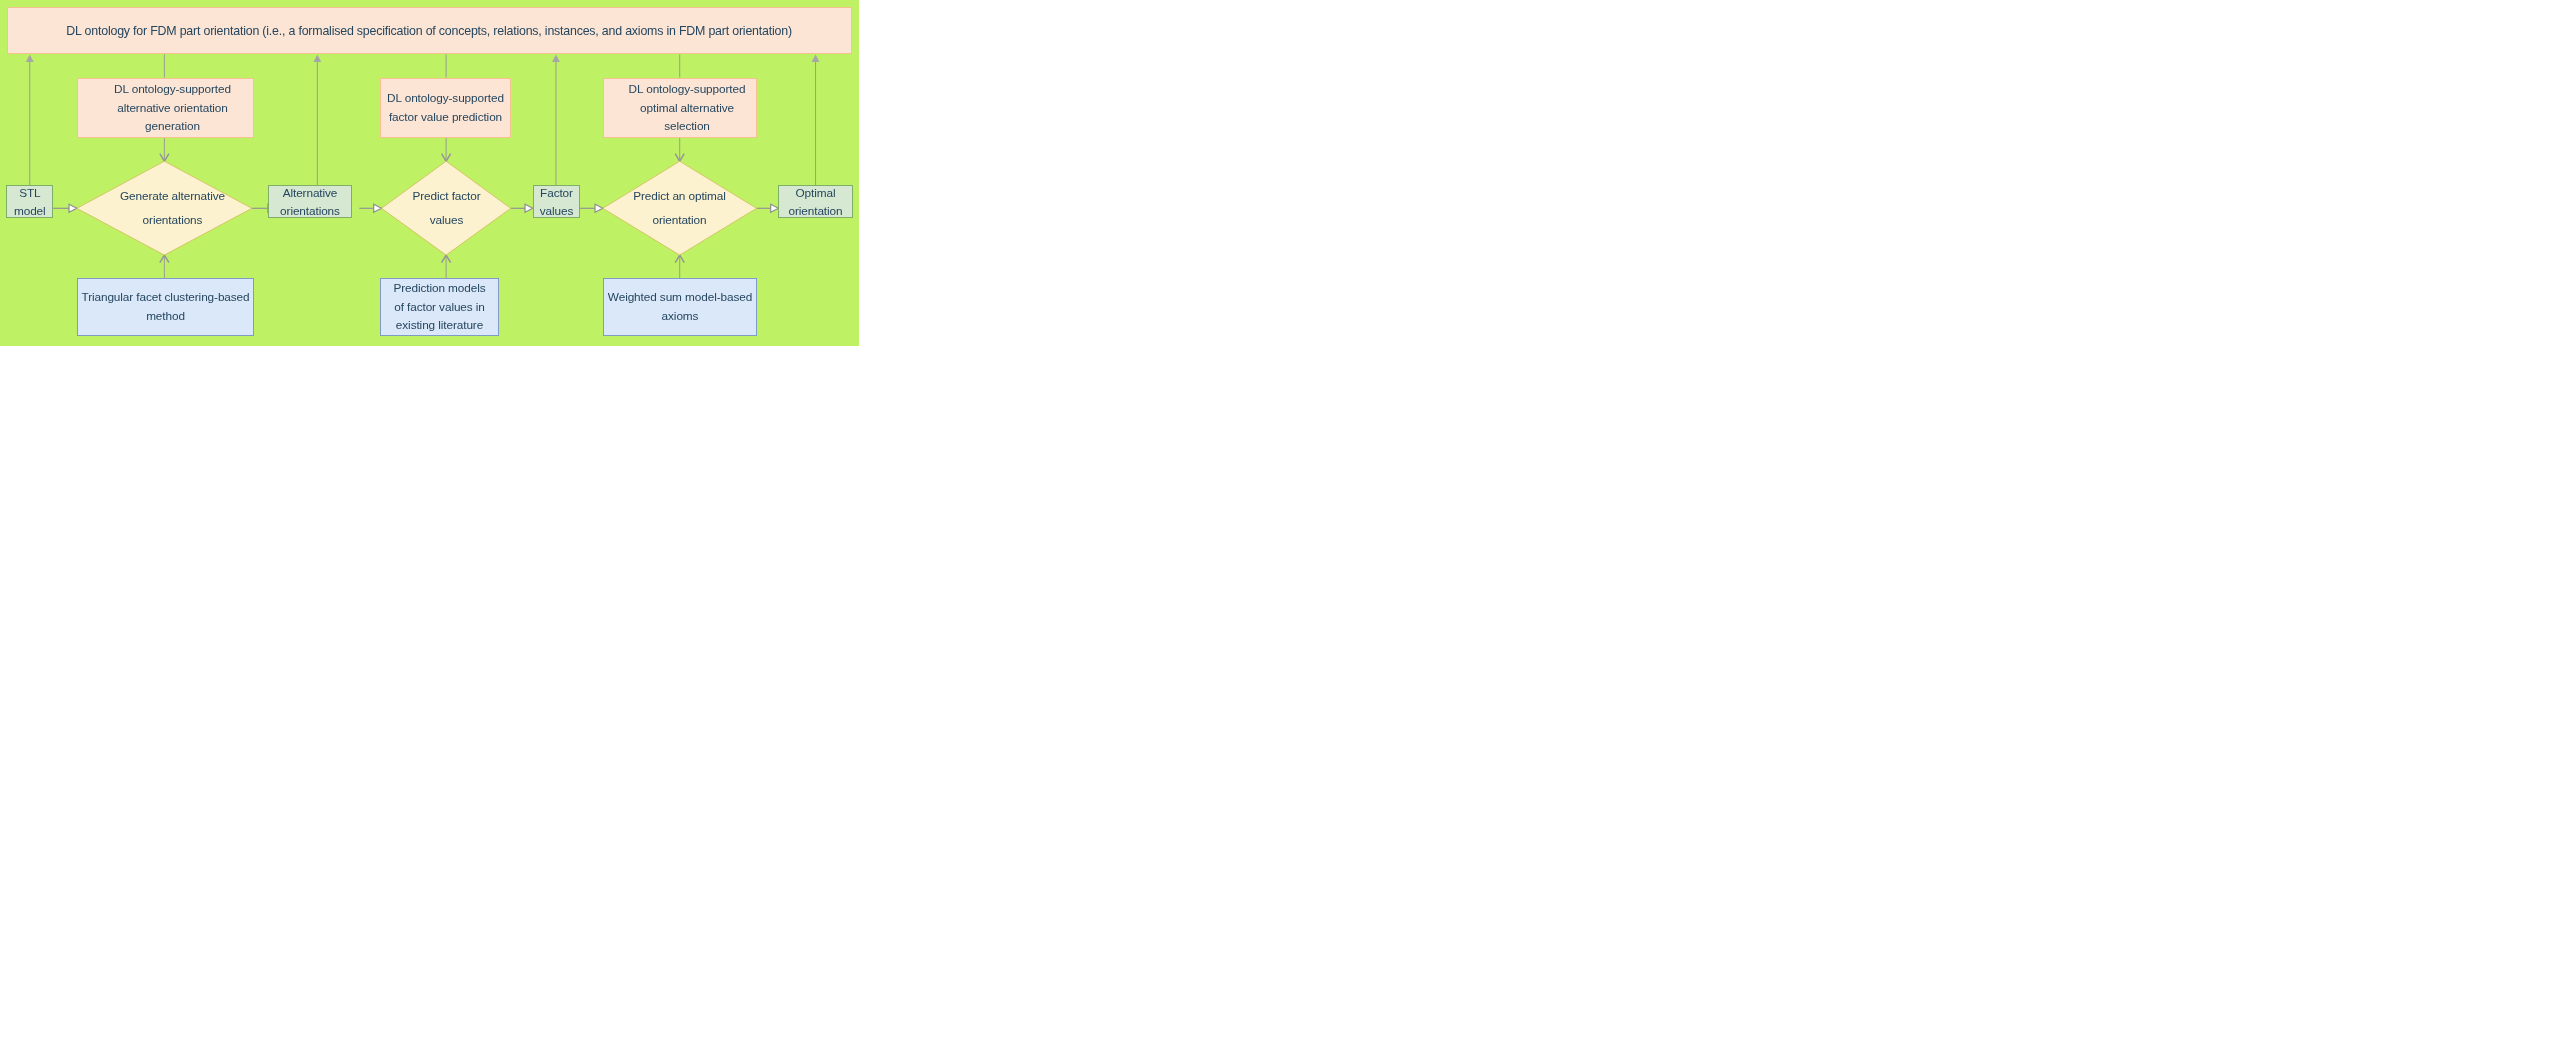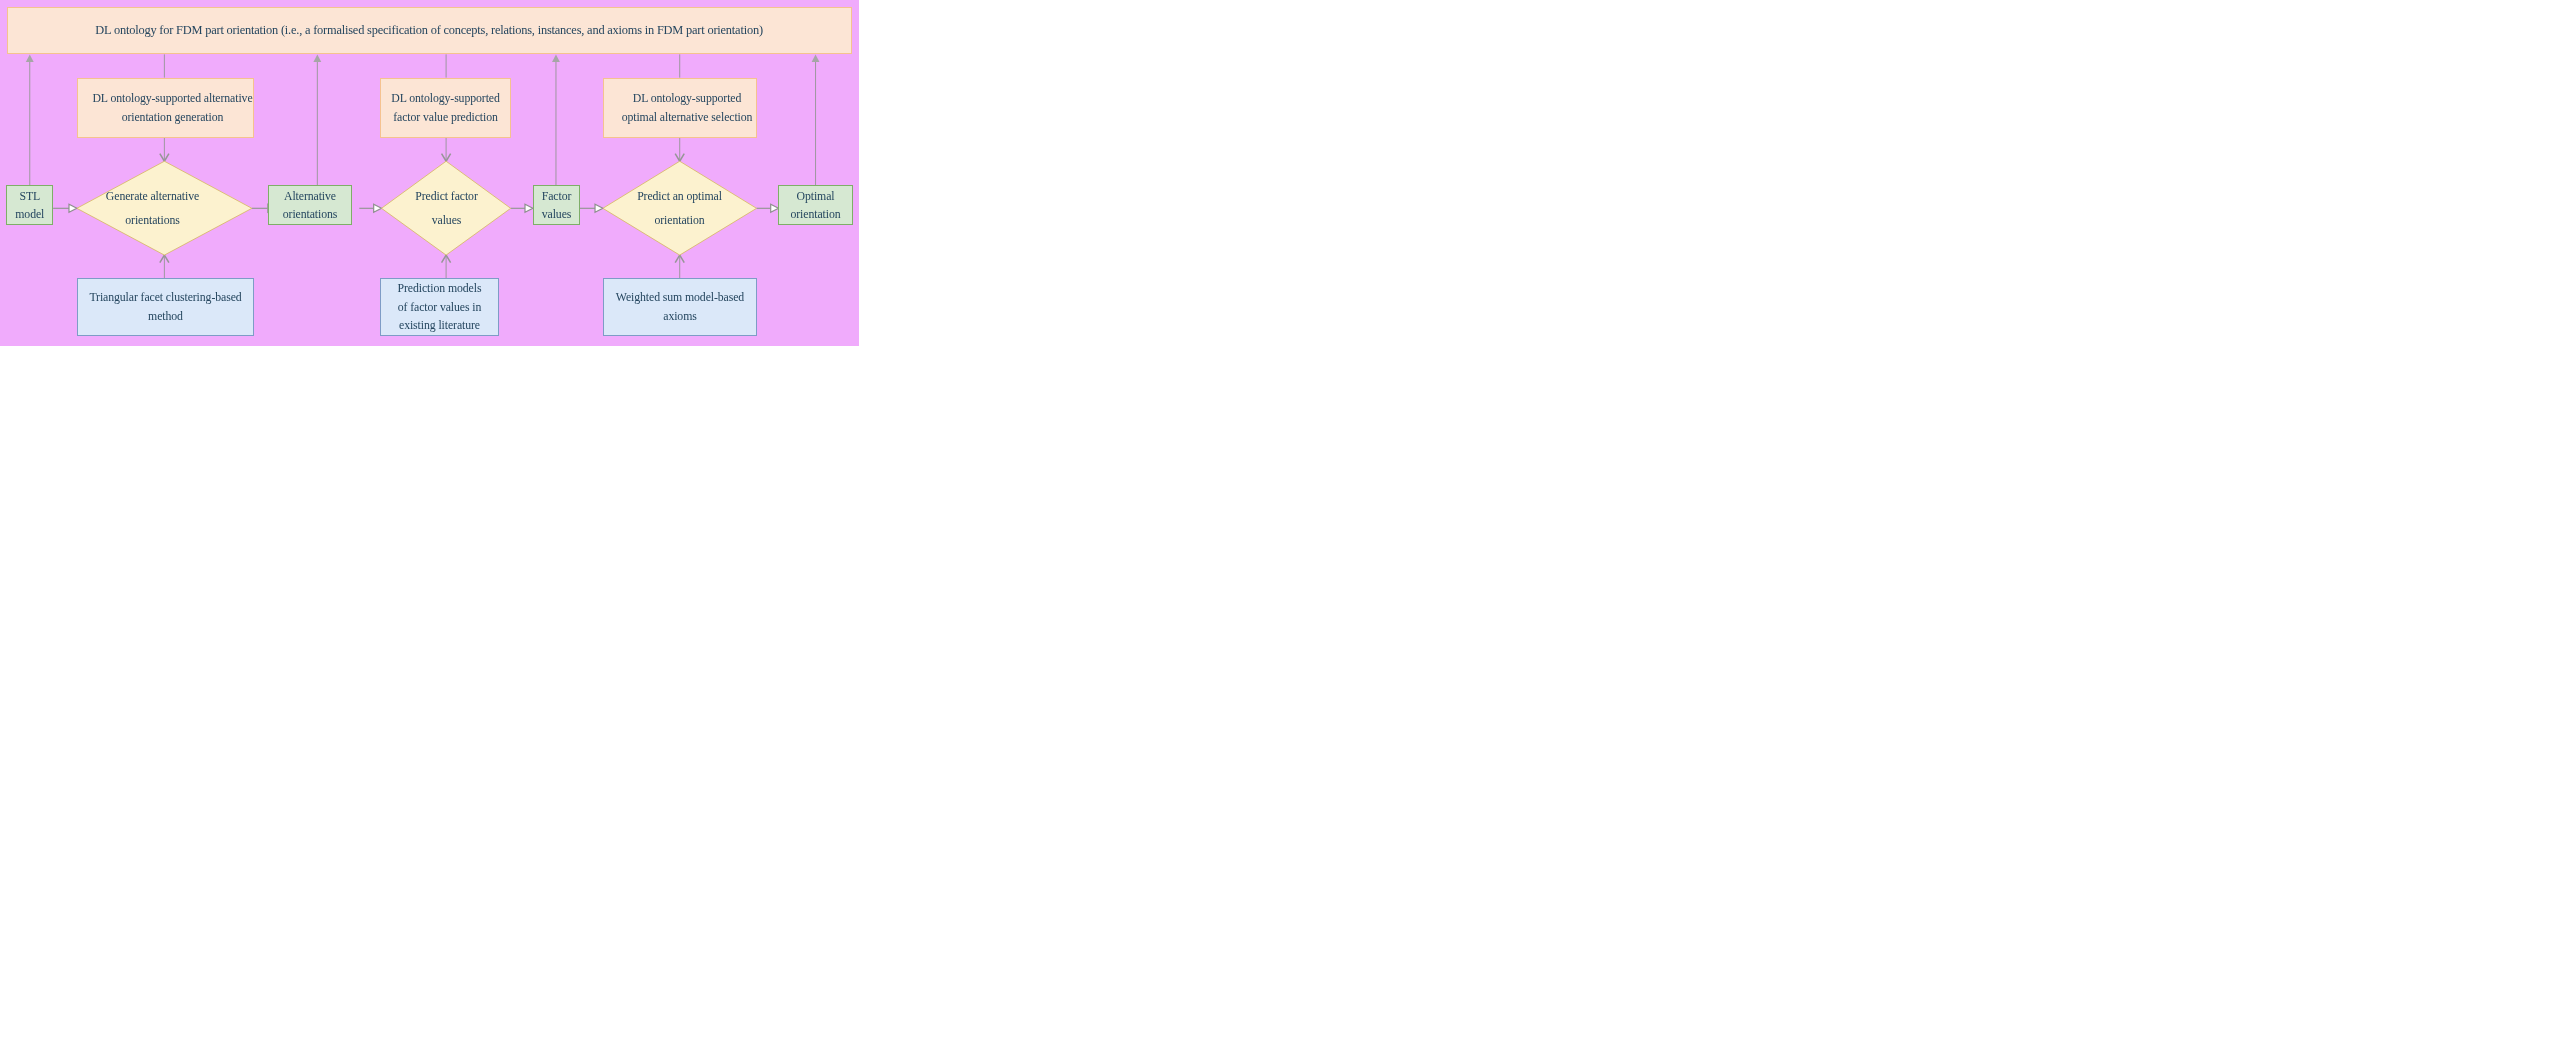--- a/index.html
+++ b/index.html
@@ -6,22 +6,22 @@
     --banner-fill:#FCE5D5; --banner-border:#F5C28F;
     --module-fill:#FCE5D5; --module-border:#F5C28F;
     --process-fill:#FCF2CF; --process-border:#D5B85A;
     --data-fill:#D6E8D2; --data-border:#7EAE68;
     --method-fill:#DBE8F9; --method-border:#7E9CC6;
     --text:#25465F; --connector:#969696;
     --arrowhead-filled:#A6A6A6; --arrowhead-open-fill:#FFFFFF; --arrowhead-open-stroke:#8F8F8F;
   }
   html,body{margin:0;padding:0;background:#ffffff;}
   .canvas{
-    position:relative; width:859px; height:346px; background:#f0abfc;
-    font-family:Liberation Serif, serif; color:var(--text); overflow:hidden;
+    position:relative; width:859px; height:346px; background:#bef264;
+    font-family:Liberation Sans, sans-serif; color:var(--text); overflow:hidden;
   }
   .layer{position:absolute; left:0; top:0; width:859px; height:346px;}
   .node{
     position:absolute; box-sizing:border-box;
     display:flex; align-items:center; justify-content:center; text-align:center;
     letter-spacing:-0.1px; z-index:2;
   }
   .banner{
     left:6.6px; top:7.2px; width:845px; height:47px;
     background:var(--banner-fill); border:0.9px solid var(--banner-border);
@@ -29,42 +29,42 @@
   }
   .module{
     top:78px; height:60px;
     background:var(--module-fill); border:0.9px solid var(--module-border);
     font-size:11.8px; line-height:18.7px;padding-left:14px;
   }
   .module-1{left:77px; width:177px;}
   .module-2{left:380px; width:131px; padding:0 3.6px;text-align:center;}
   .module-3{left:603px; width:154px;}
   .data{
-    top:185px; height:40px;
+    top:185px; height:33px;
     background:var(--data-fill); border:0.9px solid var(--data-border);
     font-size:11.8px; line-height:18px;text-align:center;
   }
   .data-1{left:6.3px; width:47px;}
   .data-2{left:268px; width:84px;}
   .data-3{left:533px; width:47px;}
   .data-4{left:778px; width:75px;}
   .method{
     top:278px; height:58px;
     background:var(--method-fill); border:0.9px solid var(--method-border);
     font-size:11.8px; line-height:18.7px;
   }
   .method-1{left:77px; width:177px;}
   .method-2{left:380px; width:119px; padding:0 12px;}
   .method-3{left:603px; width:154px;}
   .diamond-label{
     position:absolute; top:185px; height:47px; z-index:2;
     display:flex; align-items:center; justify-content:center; text-align:center;
     font-size:11.8px; line-height:23.5px; letter-spacing:-0.1px;
   }
-  .dlabel-1{left:92px; width:121px;}
+  .dlabel-1{left:112px; width:121px;}
   .dlabel-2{left:401px; width:91px;}
   .dlabel-3{left:622px; width:115px;}
   svg{display:block;}
   .vline{stroke:var(--connector); stroke-width:1.5;}
   .hline{stroke:var(--connector); stroke-width:2;}
   .chevron{stroke:var(--connector); stroke-width:2.5; fill:none;}
   .head-filled{fill:var(--arrowhead-filled); stroke:none;}
   .head-open{fill:var(--arrowhead-open-fill); stroke:var(--arrowhead-open-stroke); stroke-width:2;}
   .diamond{fill:var(--process-fill); stroke:var(--process-border); stroke-width:1.3;}
 </style>

